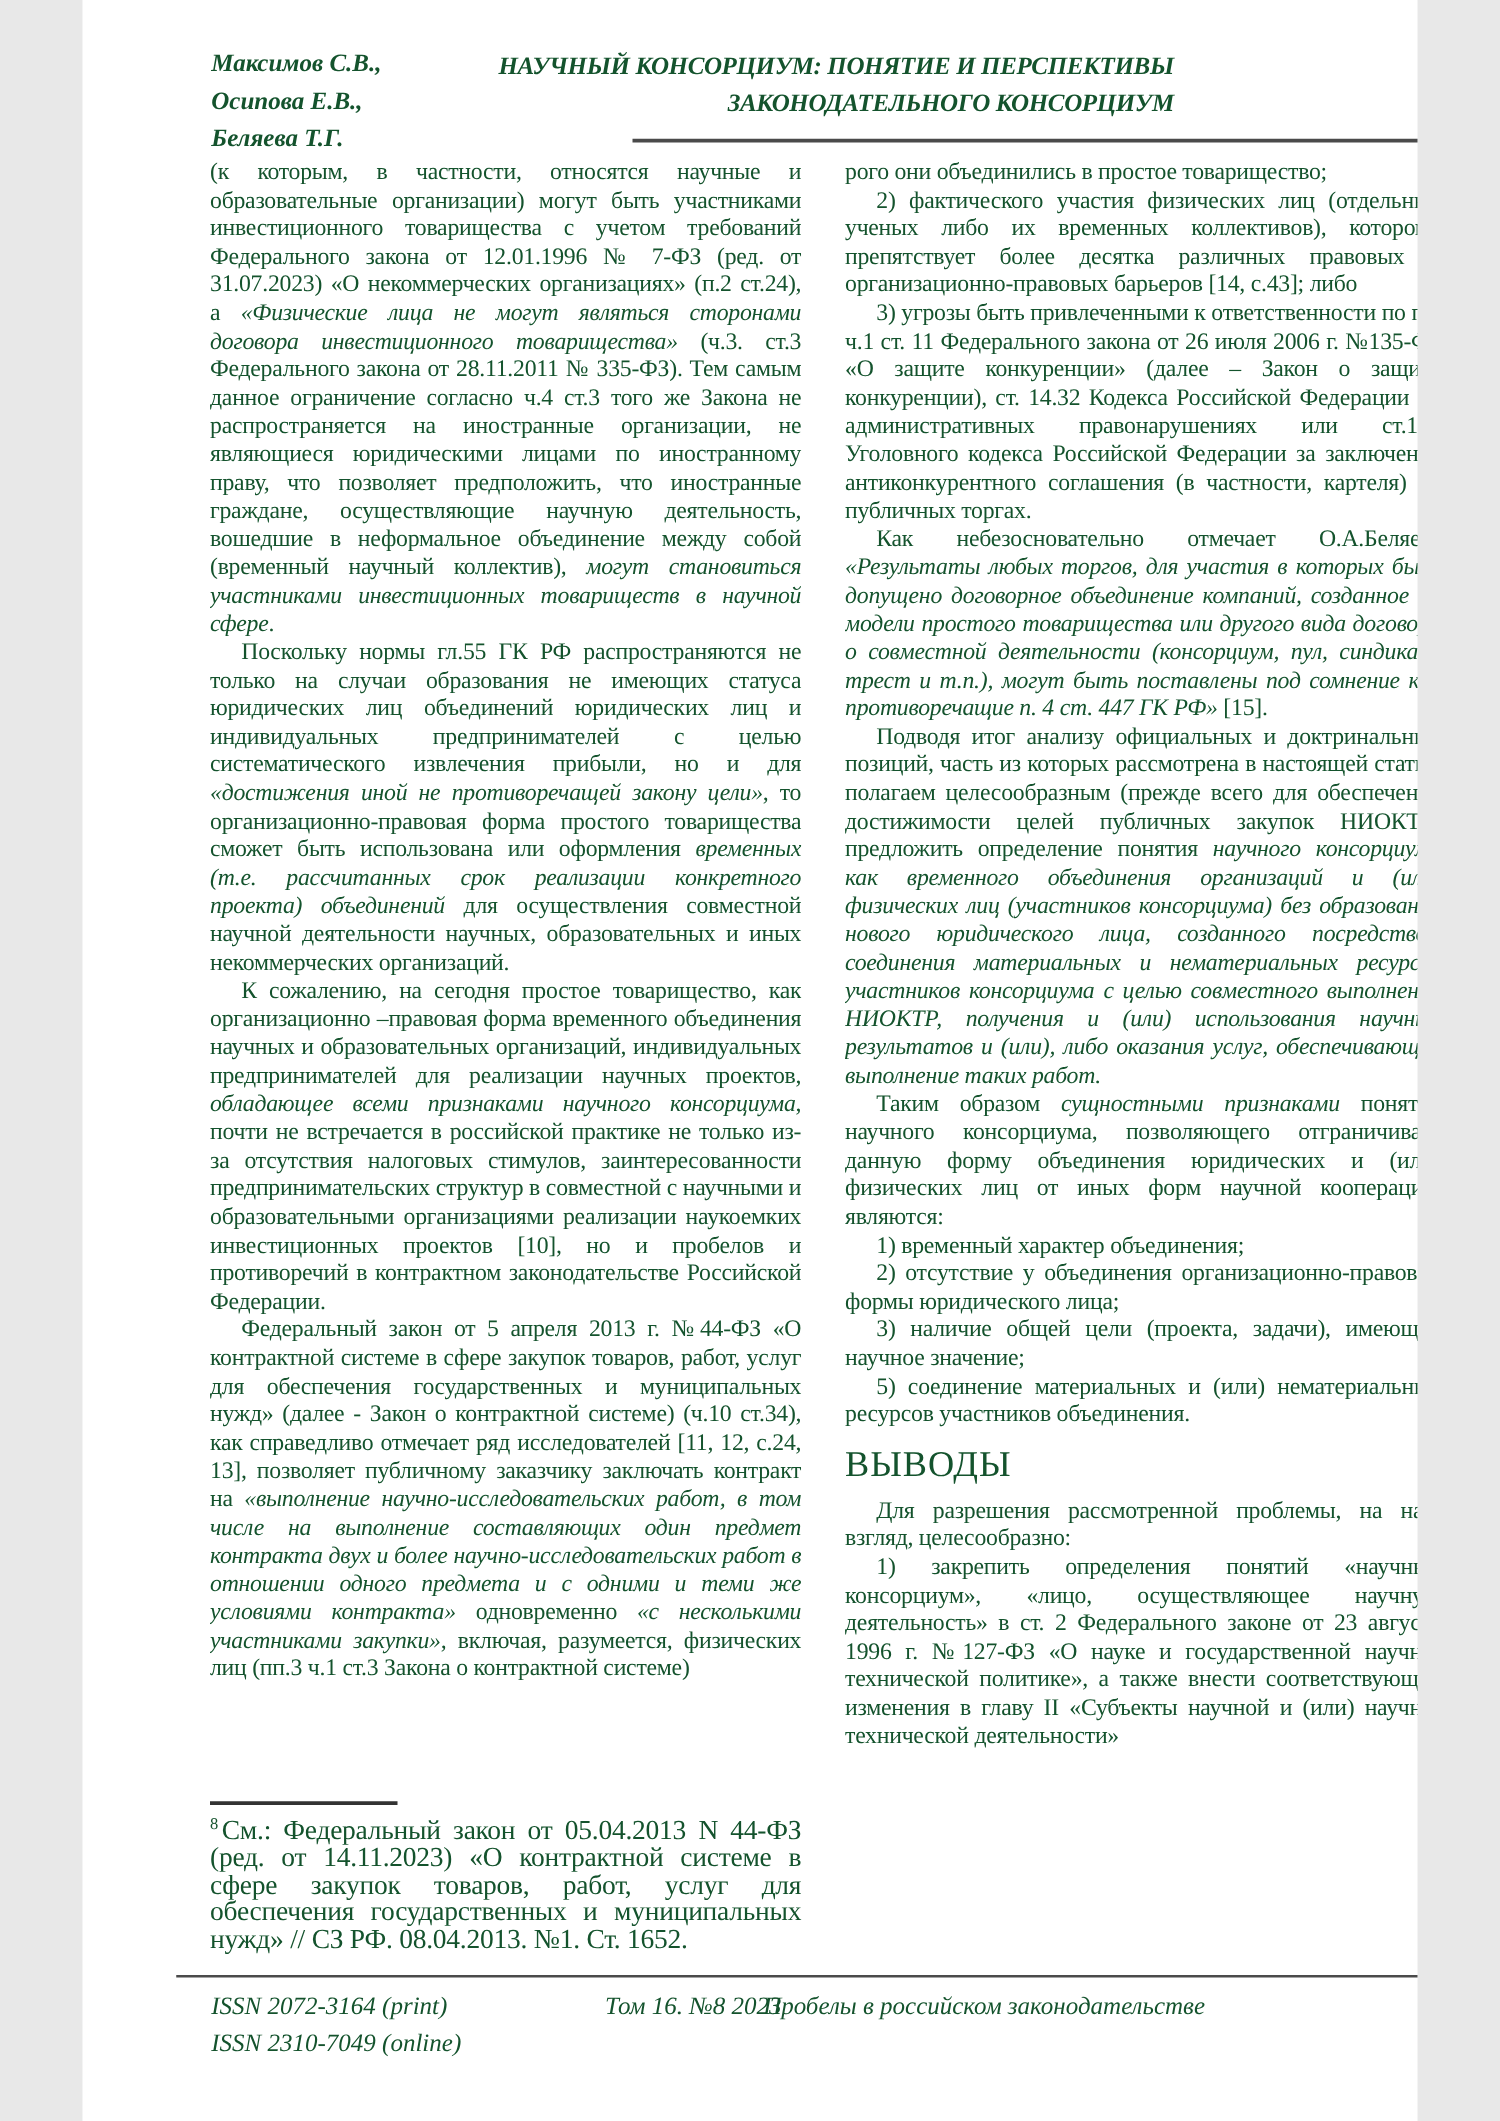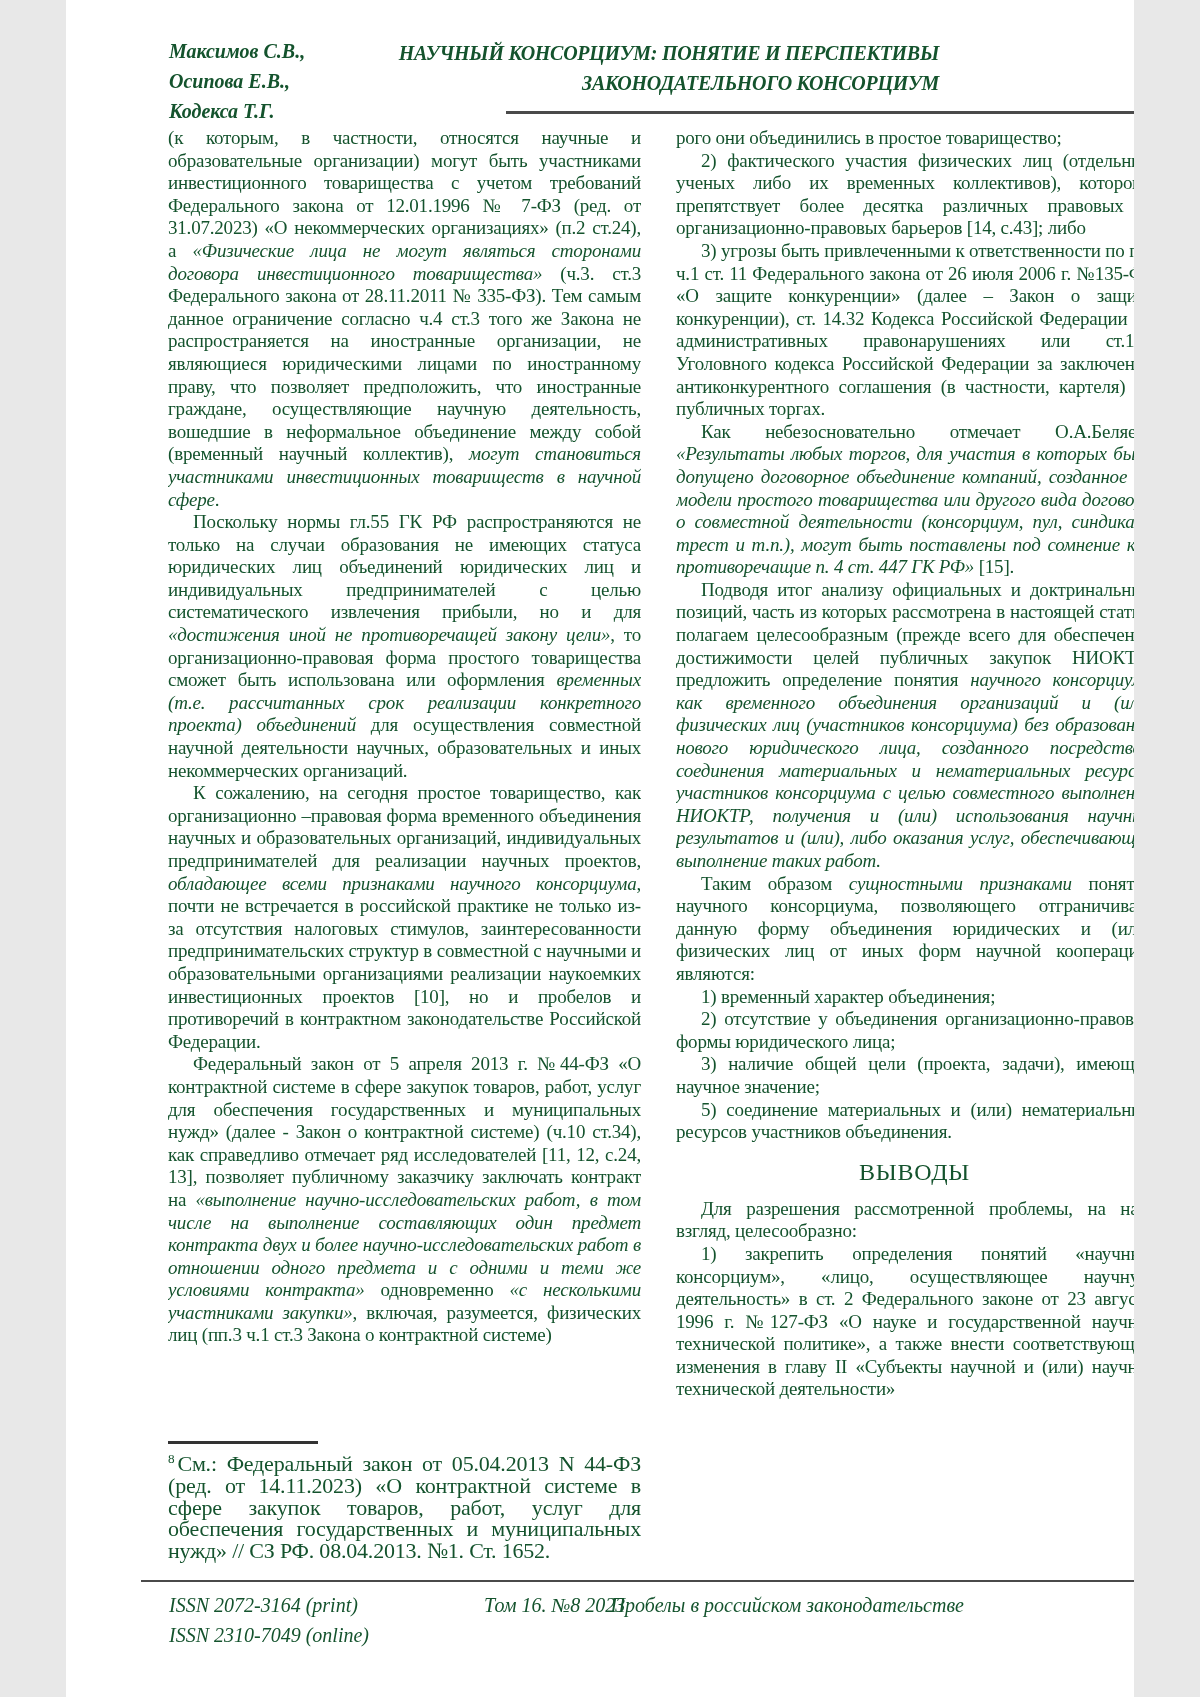--- a/index.html
+++ b/index.html
@@ -18,21 +18,21 @@
   .v-rule{position:absolute;left:1118px;top:42px;width:2px;height:1586px;background:#4a4a4a;}
 
   
   .col{position:absolute;top:127px;font-size:19px;line-height:22.6px;
     text-align:justify;letter-spacing:-0.2px;overflow:hidden;}
   .col-left{left:102px;width:473px;height:1312px;}
   .col-right{left:610px;width:477px;height:1366px;}
   .para{margin:0;padding:0;}
   .para.indent{text-indent:25px;}
   .para em{font-style:italic;}
-  .col-heading{font-size:24px;line-height:26px;letter-spacing:0.8px;margin:15px 0 13px 0;text-align:center;}
+  .col-heading{font-size:29px;line-height:26px;letter-spacing:0.8px;margin:15px 0 13px 0;text-align:left;}
 
   
   .footnote{position:absolute;text-align:justify;letter-spacing:-0.2px;}
   .fn-sep{width:150px;height:3px;background:#333;margin-bottom:9px;}
   .fn-left{left:102px;top:1441px;width:473px;font-size:22px;line-height:21.8px;}
   .fn-right{left:610px;top:1494px;width:477px;font-size:17px;line-height:19.6px;}
   .fn-text sup{font-size:0.6em;line-height:0;vertical-align:super;margin-right:3px;}
 
   
   .footer-rule{position:absolute;left:75px;top:1580px;width:1075px;height:2px;background:#4a4a4a;}
@@ -42,21 +42,21 @@
   .footer-page{position:absolute;left:1060px;top:1590px;font-size:20px;line-height:30px;margin-left:20px;}
 </style>
 </head>
 <body>
 
 <div class="page">
 
   <div class="authors">
     <div>Максимов С.В.,</div>
     <div>Осипова Е.В.,</div>
-    <div>Кодекса Т.Г.</div>
+    <div>Беляева Т.Г.</div>
   </div>
 
   <div class="title">
     <div>НАУЧНЫЙ КОНСОРЦИУМ: ПОНЯТИЕ И ПЕРСПЕКТИВЫ</div>
     <div>ЗАКОНОДАТЕЛЬНОГО КОНСОРЦИУМ</div>
   </div>
 
   <div class="header-rule"></div>
   <div class="v-rule"></div>
 

